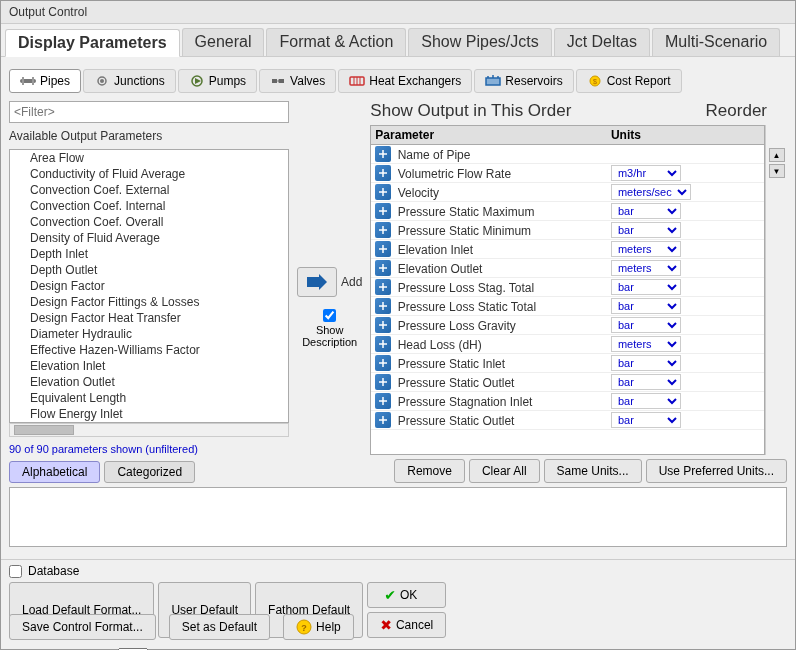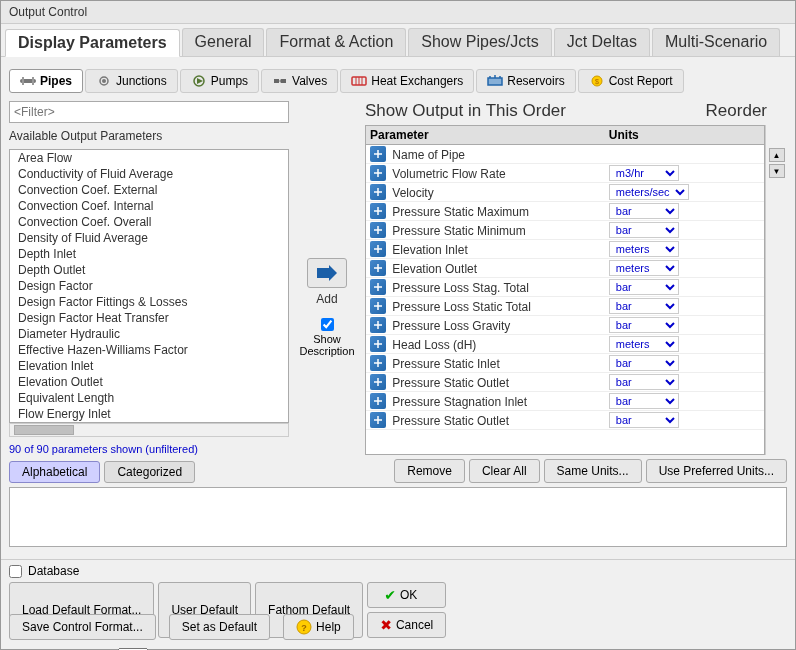--- a/index.html
+++ b/index.html
@@ -71,21 +71,21 @@
       padding: 3px 10px;
       border: 1px solid #ccc;
       background: #e8e8e8;
       cursor: pointer;
       border-radius: 3px;
       font-size: 12px;
     }
     .icon-tab.active {
       background: #fff;
       border-color: #999;
-      font-weight: bold;
+      font-weight: normal;
     }
     .icon-tab .tab-icon {
       width: 16px;
       height: 16px;
       display: inline-flex;
       align-items: center;
       justify-content: center;
     }
     .main-panels {
       display: flex;
@@ -113,21 +113,21 @@
       padding: 2px 0;
     }
     .params-list {
       border: 1px solid #aaa;
       background: #fff;
       flex: 1;
       overflow-y: auto;
       min-height: 200px;
     }
     .params-list-item {
-      padding: 1px 8px;
+      padding: 1px 20px;
       cursor: pointer;
       font-size: 12px;
       color: #333;
       white-space: nowrap;
     }
     .params-count {
       font-size: 11px;
       color: #0000cc;
       padding: 2px 0;
     }
@@ -521,21 +521,21 @@
           <button class="sort-btn active">
             <span>Alphabetical</span>
           </button>
           <button class="sort-btn">
             <span>Categorized</span>
           </button>
         </div>
       </div>
 
       <div class="middle-panel">
-        <div style="display:flex;flex-direction:column;align-items:center;gap:4px;">
+        <div style="display:flex;flex-direction:row;align-items:center;gap:4px;">
           <div class="arrow-btn">
             <svg width="20" height="16" viewBox="0 0 20 16">
               <polygon points="0,3 12,3 12,0 20,8 12,16 12,13 0,13" fill="#1a5fa8"></polygon>
             </svg>
           </div>
           <span class="add-label">Add</span>
         </div>
         <div style="margin-top:8px;display:flex;flex-direction:column;align-items:center;gap:2px;">
           <label style="display:flex;align-items:center;gap:2px;font-size:11px;cursor:pointer;flex-direction:column;">
             <input type="checkbox" checked="" style="">

